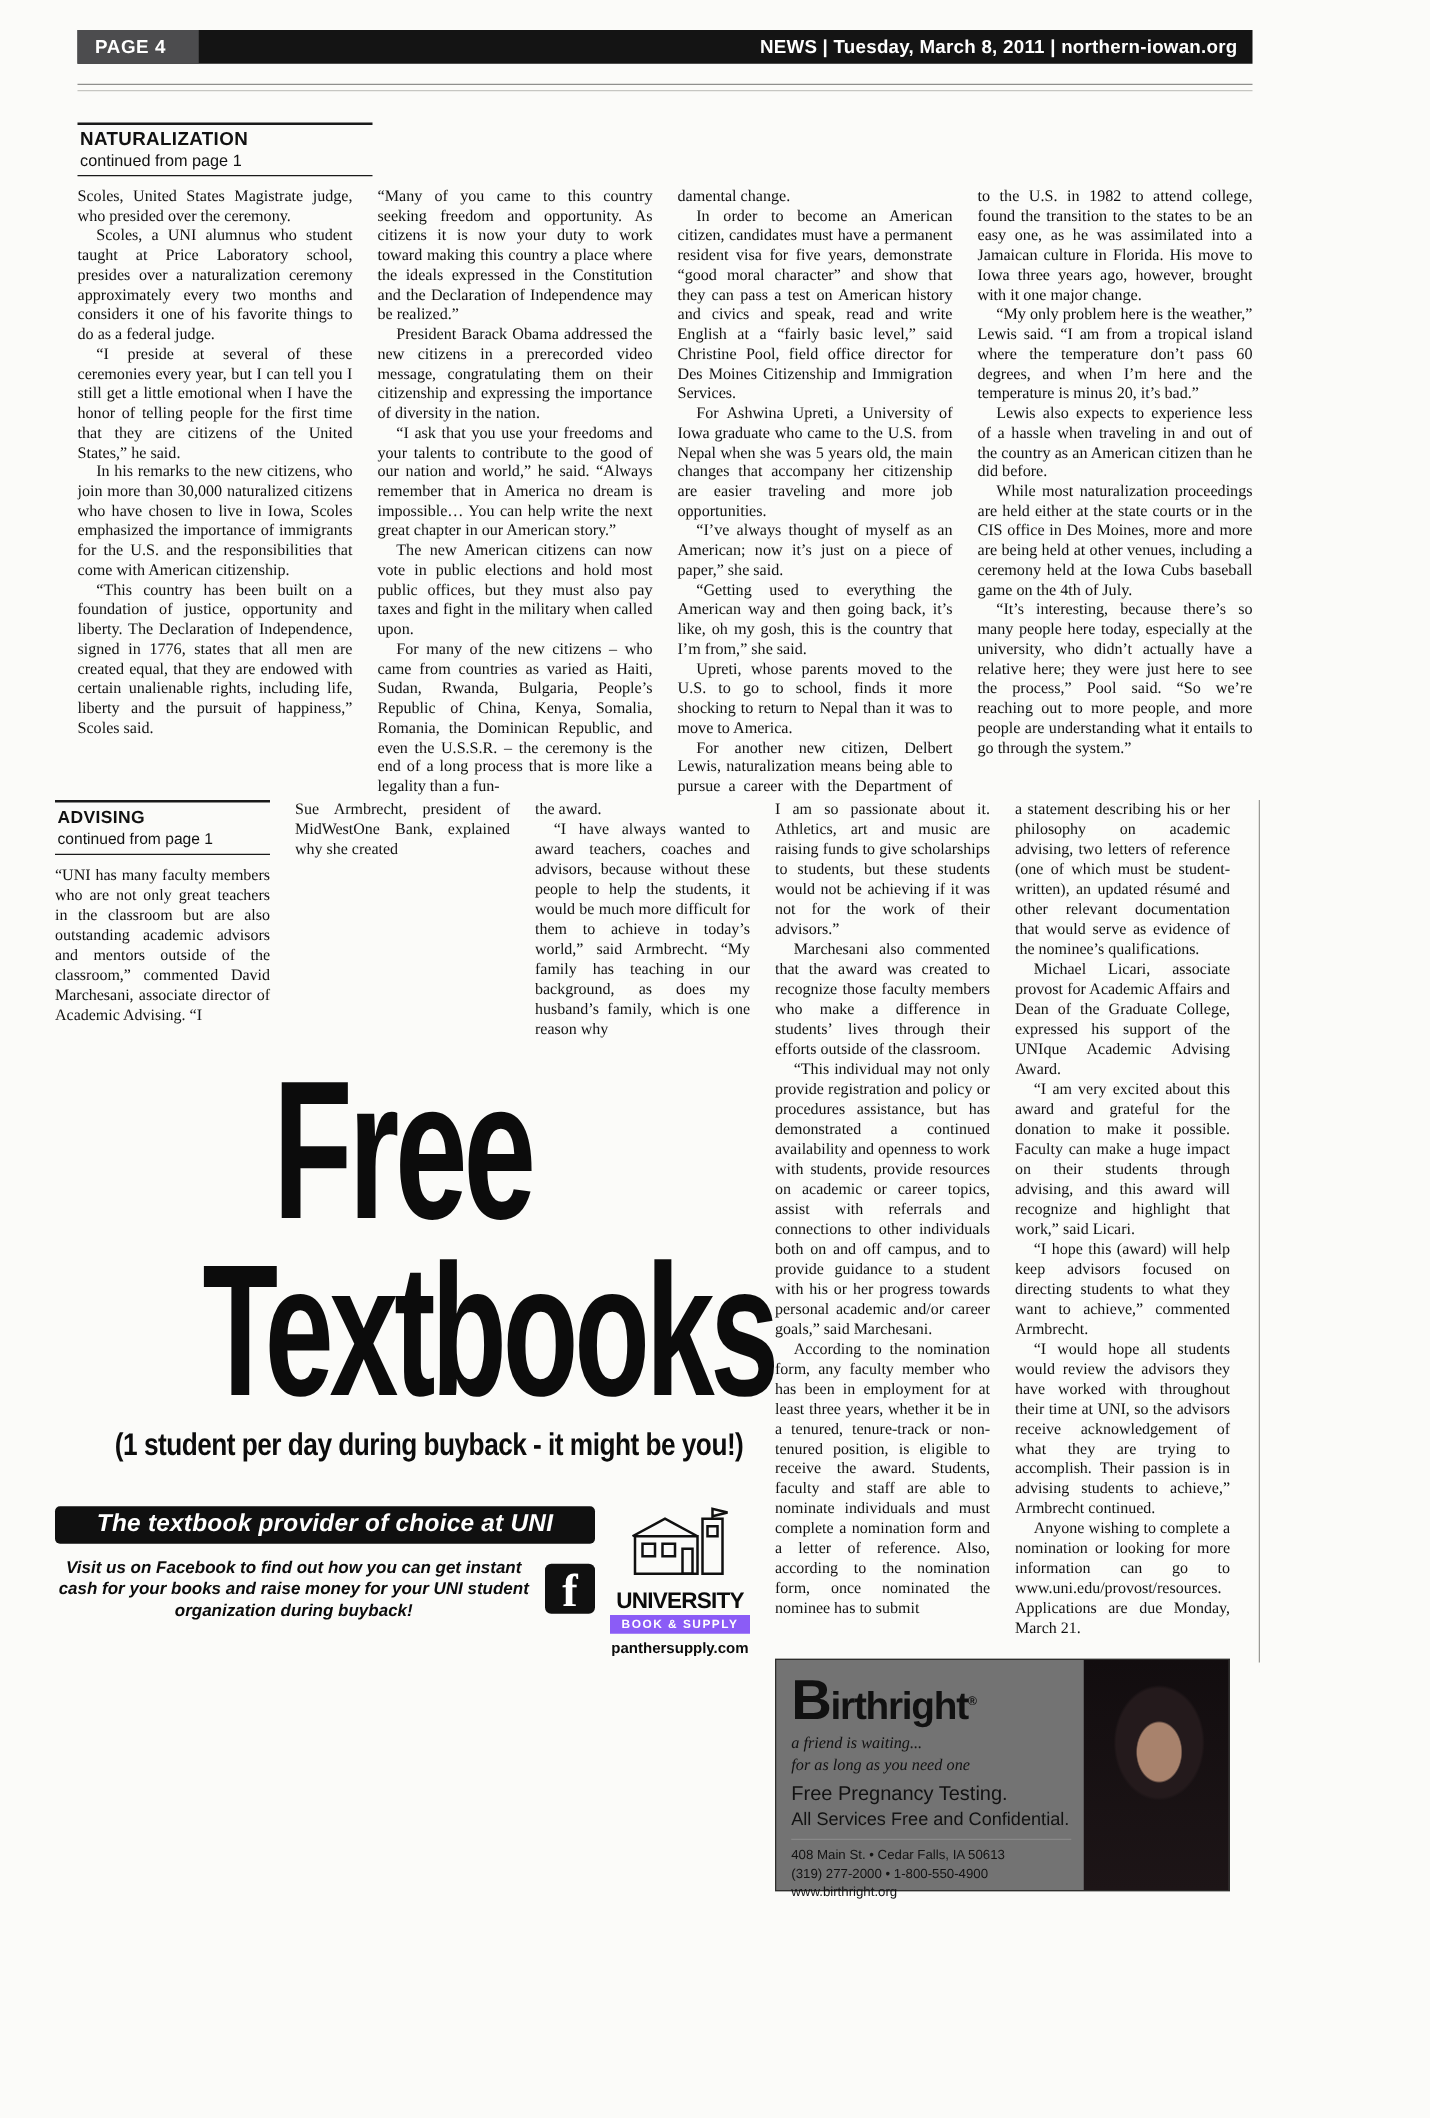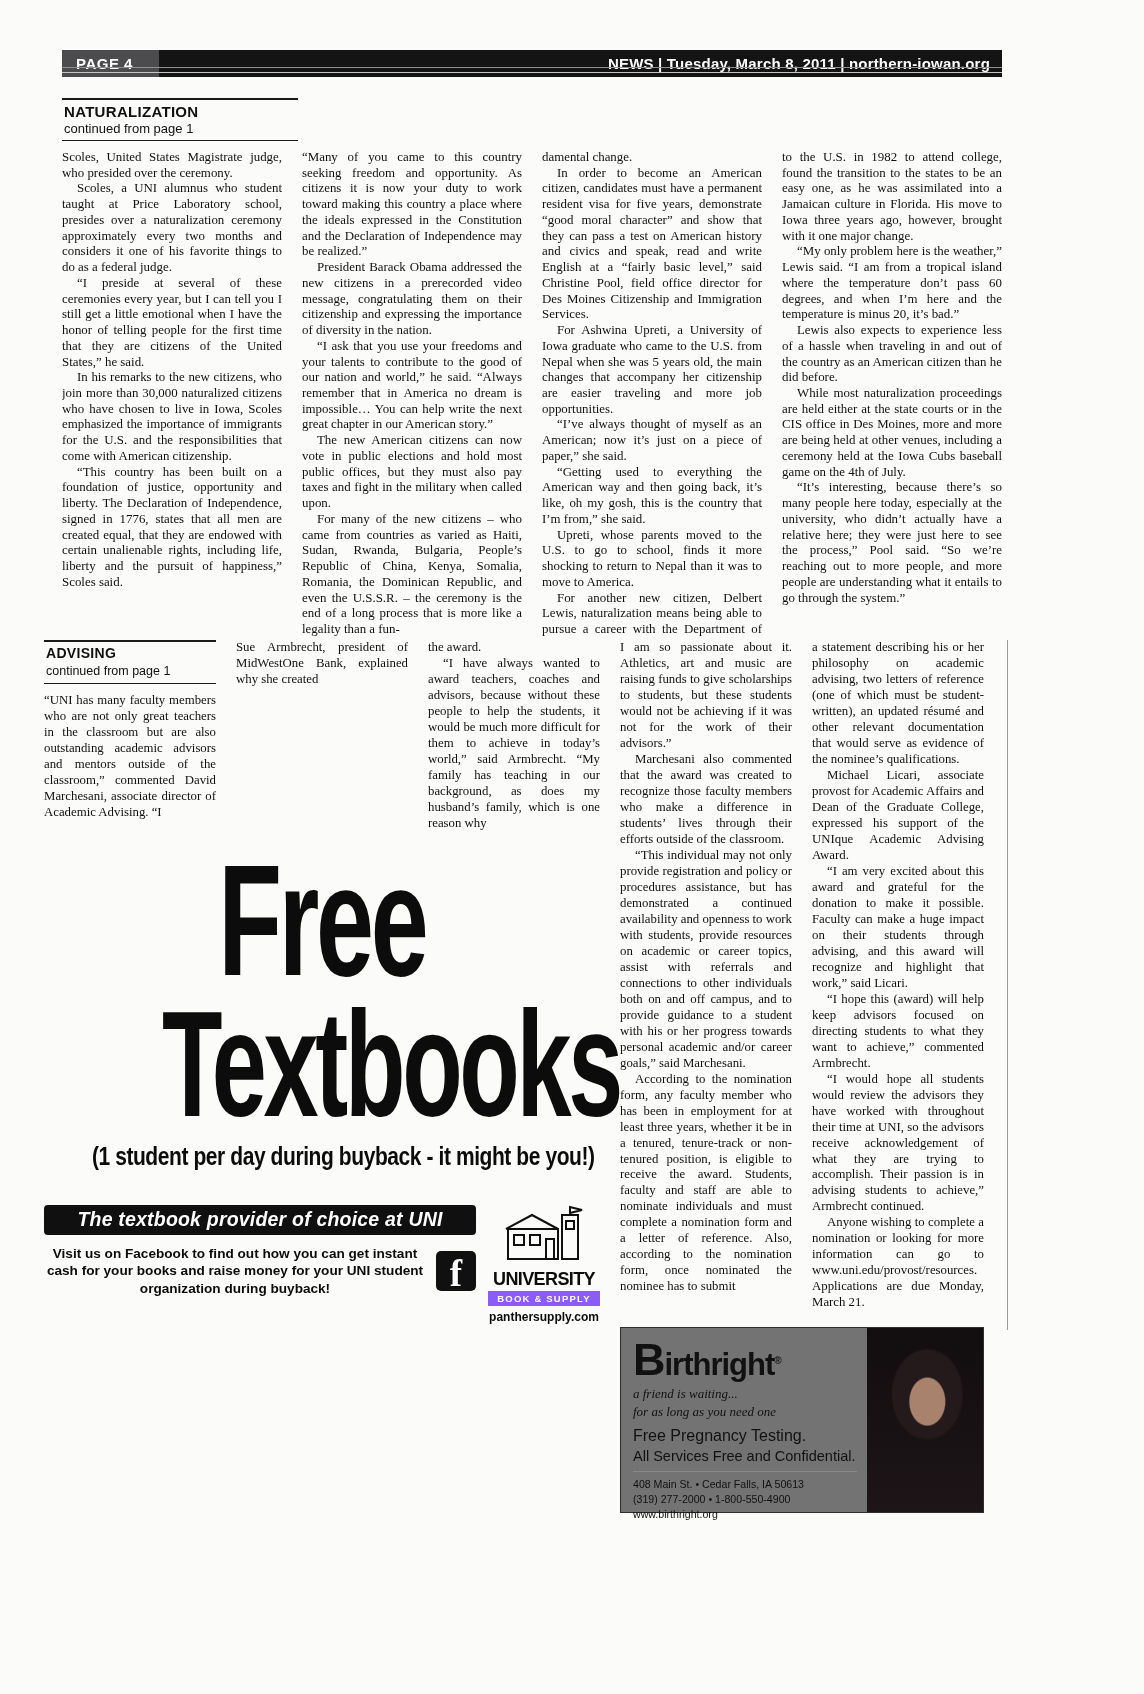--- a/index.html
+++ b/index.html
@@ -1,20 +1,20 @@
 <!DOCTYPE html>
 <html><head>
 <meta charset="utf-8">
 <style>
   html,body{margin:0;padding:0;}
   body{width:1144px;height:1694px;background:#e9e9e7;font-family:"Liberation Serif",serif;color:#111;}
   .page{position:relative;width:1144px;height:1694px;background:#fbfbf9;overflow:hidden;}
 
   
-  .topbar{position:absolute;left:62px;top:50px;width:940px;height:27px;background:#141414;color:#fff;
+  .topbar{position:absolute;left:62px;top:24px;width:940px;height:27px;background:#141414;color:#fff;
           display:flex;align-items:center;justify-content:space-between;
           font-family:"Liberation Sans",sans-serif;font-weight:bold;font-size:15px;}
   .topbar-left{background:#4c4c4e;height:100%;display:flex;align-items:center;padding:0 26px 0 14px;letter-spacing:.5px;}
   .topbar-right{padding-right:12px;letter-spacing:.2px;}
   .topbar-underline{position:absolute;left:62px;top:67px;width:940px;height:4px;border-top:1px solid #8f8f8d;border-bottom:1px solid #c6c6c2;}
 
   
   .sec-head{border-top:2px solid #1a1a1a;border-bottom:1px solid #1a1a1a;padding:3px 2px 4px 2px;margin-bottom:9px;
             font-family:"Liberation Sans",sans-serif;}
   .sec-title{font-weight:bold;font-size:15px;letter-spacing:.3px;}
@@ -44,21 +44,21 @@
   .tb-big2 .cond{font-size:150px;font-weight:800;letter-spacing:-5px;transform:scaleX(0.66);line-height:.95;}
   .tb-sub{margin-top:6px;}
   .tb-sub .cond{font-size:25px;font-weight:800;letter-spacing:-0.5px;transform:scaleX(0.84);}
   .tb-quote{margin-top:26px;}
   .tb-quote .cond{font-size:86px;font-weight:800;letter-spacing:-3px;transform:scaleX(0.74);}
   .tb-bottom{margin-top:34px;display:flex;gap:12px;align-items:flex-start;text-align:left;}
   .tb-bottom-left{flex:1;}
   .tb-banner{background:#101010;color:#fff;border-radius:4px;height:30px;display:flex;align-items:center;justify-content:center;
              font-style:italic;font-weight:bold;font-size:19.5px;letter-spacing:.2px;}
   .tb-fbrow{margin-top:10px;display:flex;gap:10px;align-items:center;}
-  .tb-fbtext{flex:1;font-weight:bold;font-size:13.6px;line-height:1.3;text-align:center;}
+  .tb-fbtext{flex:1;font-weight:bold;font-style:italic;font-size:13.6px;line-height:1.3;text-align:center;}
   .fb-icon{width:40px;height:40px;background:#101010;color:#fff;border-radius:5px;flex:0 0 40px;
            display:flex;align-items:flex-end;justify-content:center;font-family:"Liberation Serif",serif;
            font-weight:bold;font-size:37px;line-height:.95;overflow:hidden;}
   .tb-logo{width:112px;flex:0 0 112px;text-align:center;}
   .tb-univ{font-weight:800;font-size:18px;letter-spacing:-0.6px;margin-top:2px;}
   .tb-bs{background:#8b5cf6;color:#fff;font-weight:bold;font-size:9.5px;letter-spacing:1.2px;padding:2px 0;margin-top:1px;}
   .tb-url{font-weight:bold;font-size:12px;margin-top:4px;}
 
   
   .br-ad{margin-top:16px;position:relative;border:1px solid #2e2e2c;height:186px;background:#737373;

